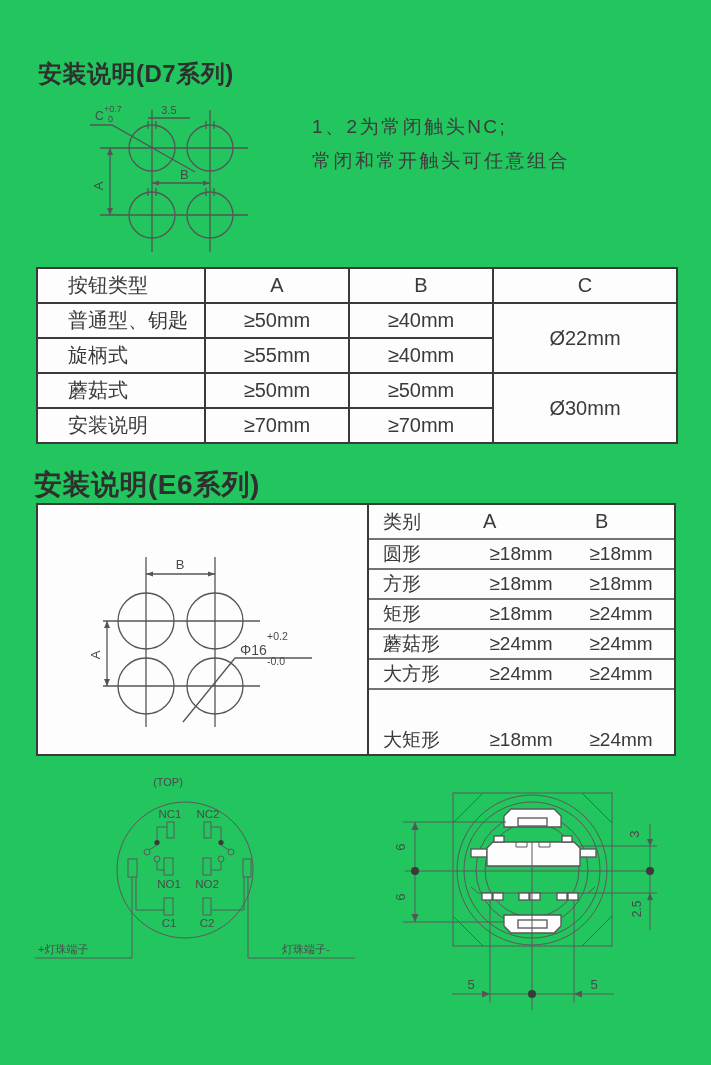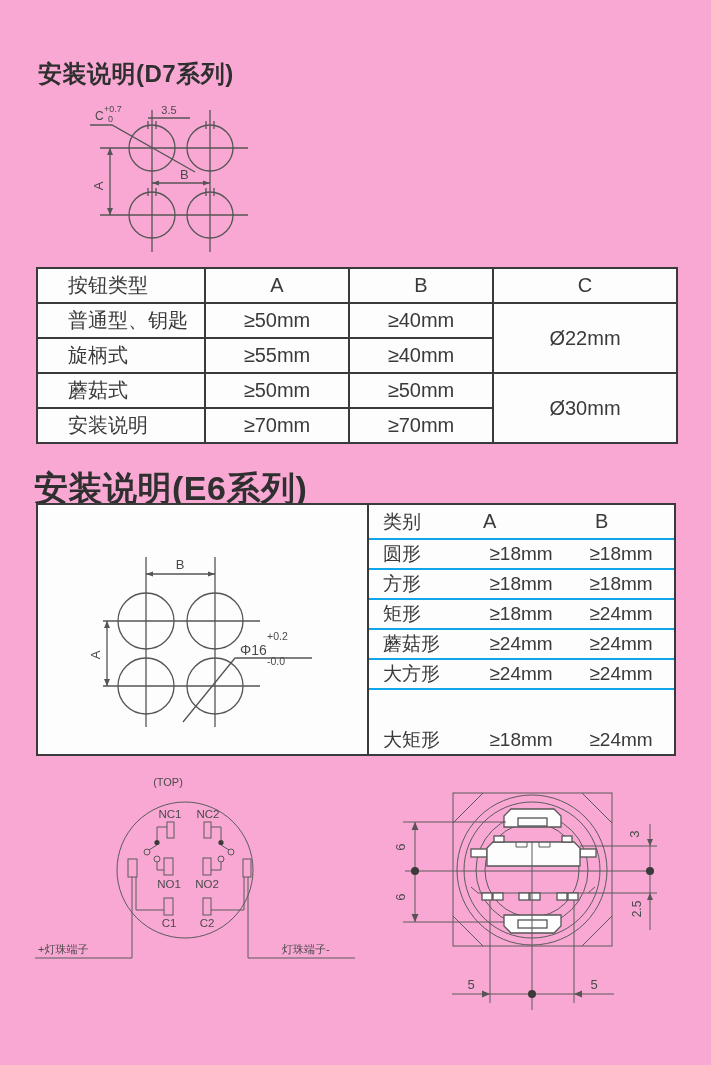--- a/index.html
+++ b/index.html
@@ -1,30 +1,30 @@
 <!DOCTYPE html>
 <html><head>
 <meta charset="utf-8">
 <style>
   html,body{margin:0;padding:0;background:#fdfdfd;}
-  #page{position:relative;width:711px;height:1065px;background:#f9a8d4;overflow:hidden;
+  #page{position:relative;width:711px;height:1065px;background:#22c55e;overflow:hidden;
         font-family:"Liberation Sans","DejaVu Sans",sans-serif;color:#3a3a3a;}
   .abs{position:absolute;}
   .title{font-size:24px;font-weight:700;color:#2f2f2f;letter-spacing:0.5px;}
   .note-line{font-size:19px;color:#3d3d3d;letter-spacing:2.5px;line-height:34px;white-space:nowrap;}
   
   table.d7{border-collapse:collapse;table-layout:fixed;width:640px;}
   table.d7 td{border:2px solid #3a3a3a;height:33px;font-size:20px;color:#3a3a3a;
               text-align:center;vertical-align:middle;padding:0;background:#fdfdfd;}
   table.d7 td.lbl{text-align:left;padding-left:30px;}
   
   .e6-box{border:2px solid #3a3a3a;background:#fdfdfd;}
   .e6-divider{position:absolute;top:0;bottom:0;width:2px;background:#3a3a3a;}
   .e6-table{position:absolute;display:flex;flex-direction:column;}
-  .e6-row{display:flex;align-items:center;border-bottom:2px solid #0ea5e9;flex:1;}
+  .e6-row{display:flex;align-items:center;border-bottom:2px solid #737373;flex:1;}
   .e6-row:last-child{border-bottom:none;margin-top:36px;}
   .e6-row .c0{flex:0 0 88px;padding-left:14px;font-size:19px;}
   .e6-row .c1{flex:0 0 100px;text-align:center;font-size:19px;}
   .e6-row .c2{flex:0 0 100px;text-align:center;font-size:19px;}
   .e6-row.hdr{flex:0 0 33px;}
   .e6-row.hdr .c1,.e6-row.hdr .c2{text-align:left;padding-left:12px;font-size:20px;}
   svg text{font-family:"Liberation Sans","DejaVu Sans",sans-serif;fill:#4a4a4a;}
   svg .ln{stroke:#555;stroke-width:1.3;fill:none;}
   svg .lnthin{stroke:#5a5a5a;stroke-width:1;fill:none;}
   svg .wfill{fill:#fdfdfd;stroke:#555;stroke-width:1.3;}
@@ -69,20 +69,22 @@
     </g>
     <text x="10" y="22" font-size="12">C</text>
     <text x="19" y="14" font-size="9">+0.7</text>
     <text x="23" y="24" font-size="9">0</text>
     <text x="84" y="16" font-size="11" text-anchor="middle">3.5</text>
     <text transform="rotate(-90 18 88)" x="18" y="88" font-size="13" text-anchor="middle">A</text>
     <text x="95" y="81" font-size="13">B</text>
   </svg>
 
   <div class="abs" style="left:312px;top:110px;">
+    <div class="note-line">1、2为常闭触头NC;</div>
+    <div class="note-line">常闭和常开触头可任意组合</div>
   </div>
 
   <table class="d7 abs" style="left:36px;top:267px;">
     <colgroup>
         <col style="width:168px">
         <col style="width:144px">
         <col style="width:144px">
         <col style="width:184px">
       </colgroup>
     <tbody>
@@ -110,21 +112,21 @@
       <td rowspan="2">Ø30mm</td>
     </tr>
     <tr>
       <td class="lbl">安装说明</td>
       <td>≥70mm</td>
       <td>≥70mm</td>
     </tr>
   </tbody>
     </table>
 
-  <div class="abs title" style="left:34px;top:466px;font-size:34px;">安装说明(E6系列)</div>
+  <div class="abs title" style="left:34px;top:466px;font-size:28px;">安装说明(E6系列)</div>
 
   <div class="abs e6-box" style="left:36px;top:503px;width:636px;height:249px;">
     <div class="e6-divider" style="left:329px;"></div>
     <div class="e6-table" style="left:331px;top:0;right:0;bottom:0;">
       <div class="e6-row hdr">
         <span class="c0">类别</span>
         <span class="c1">A</span>
         <span class="c2">B</span>
       </div>
       <div class="e6-row">

